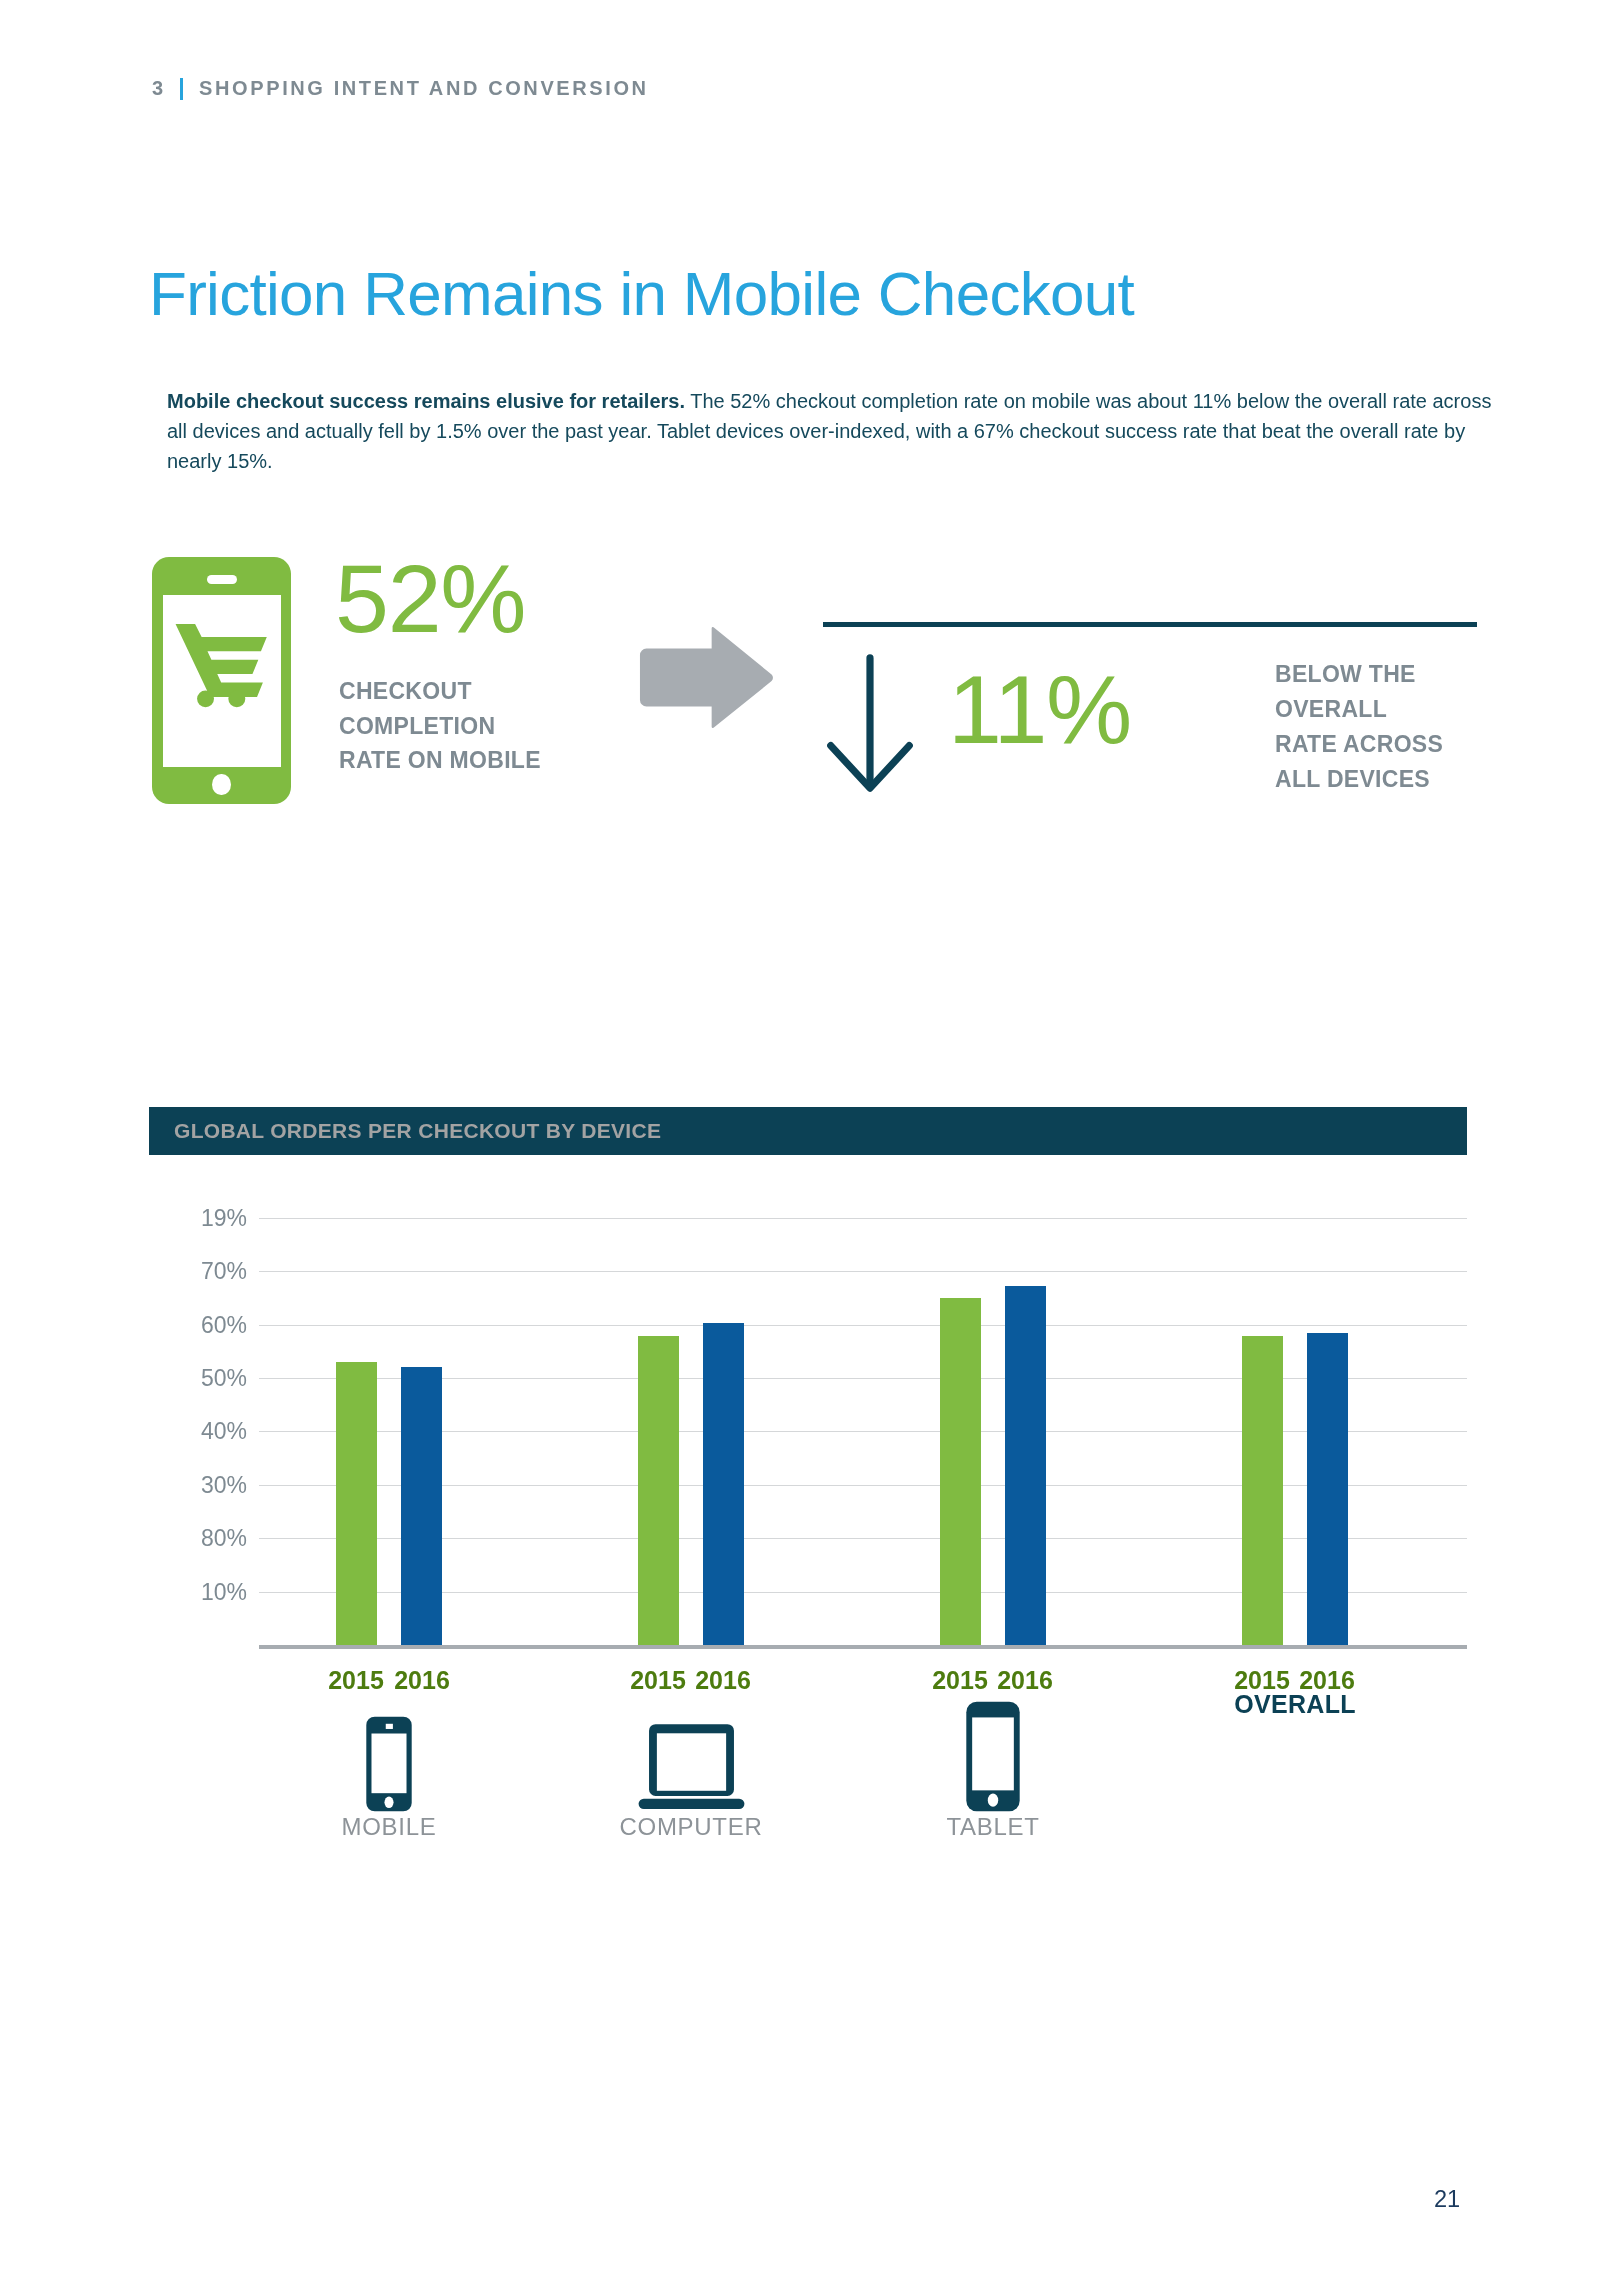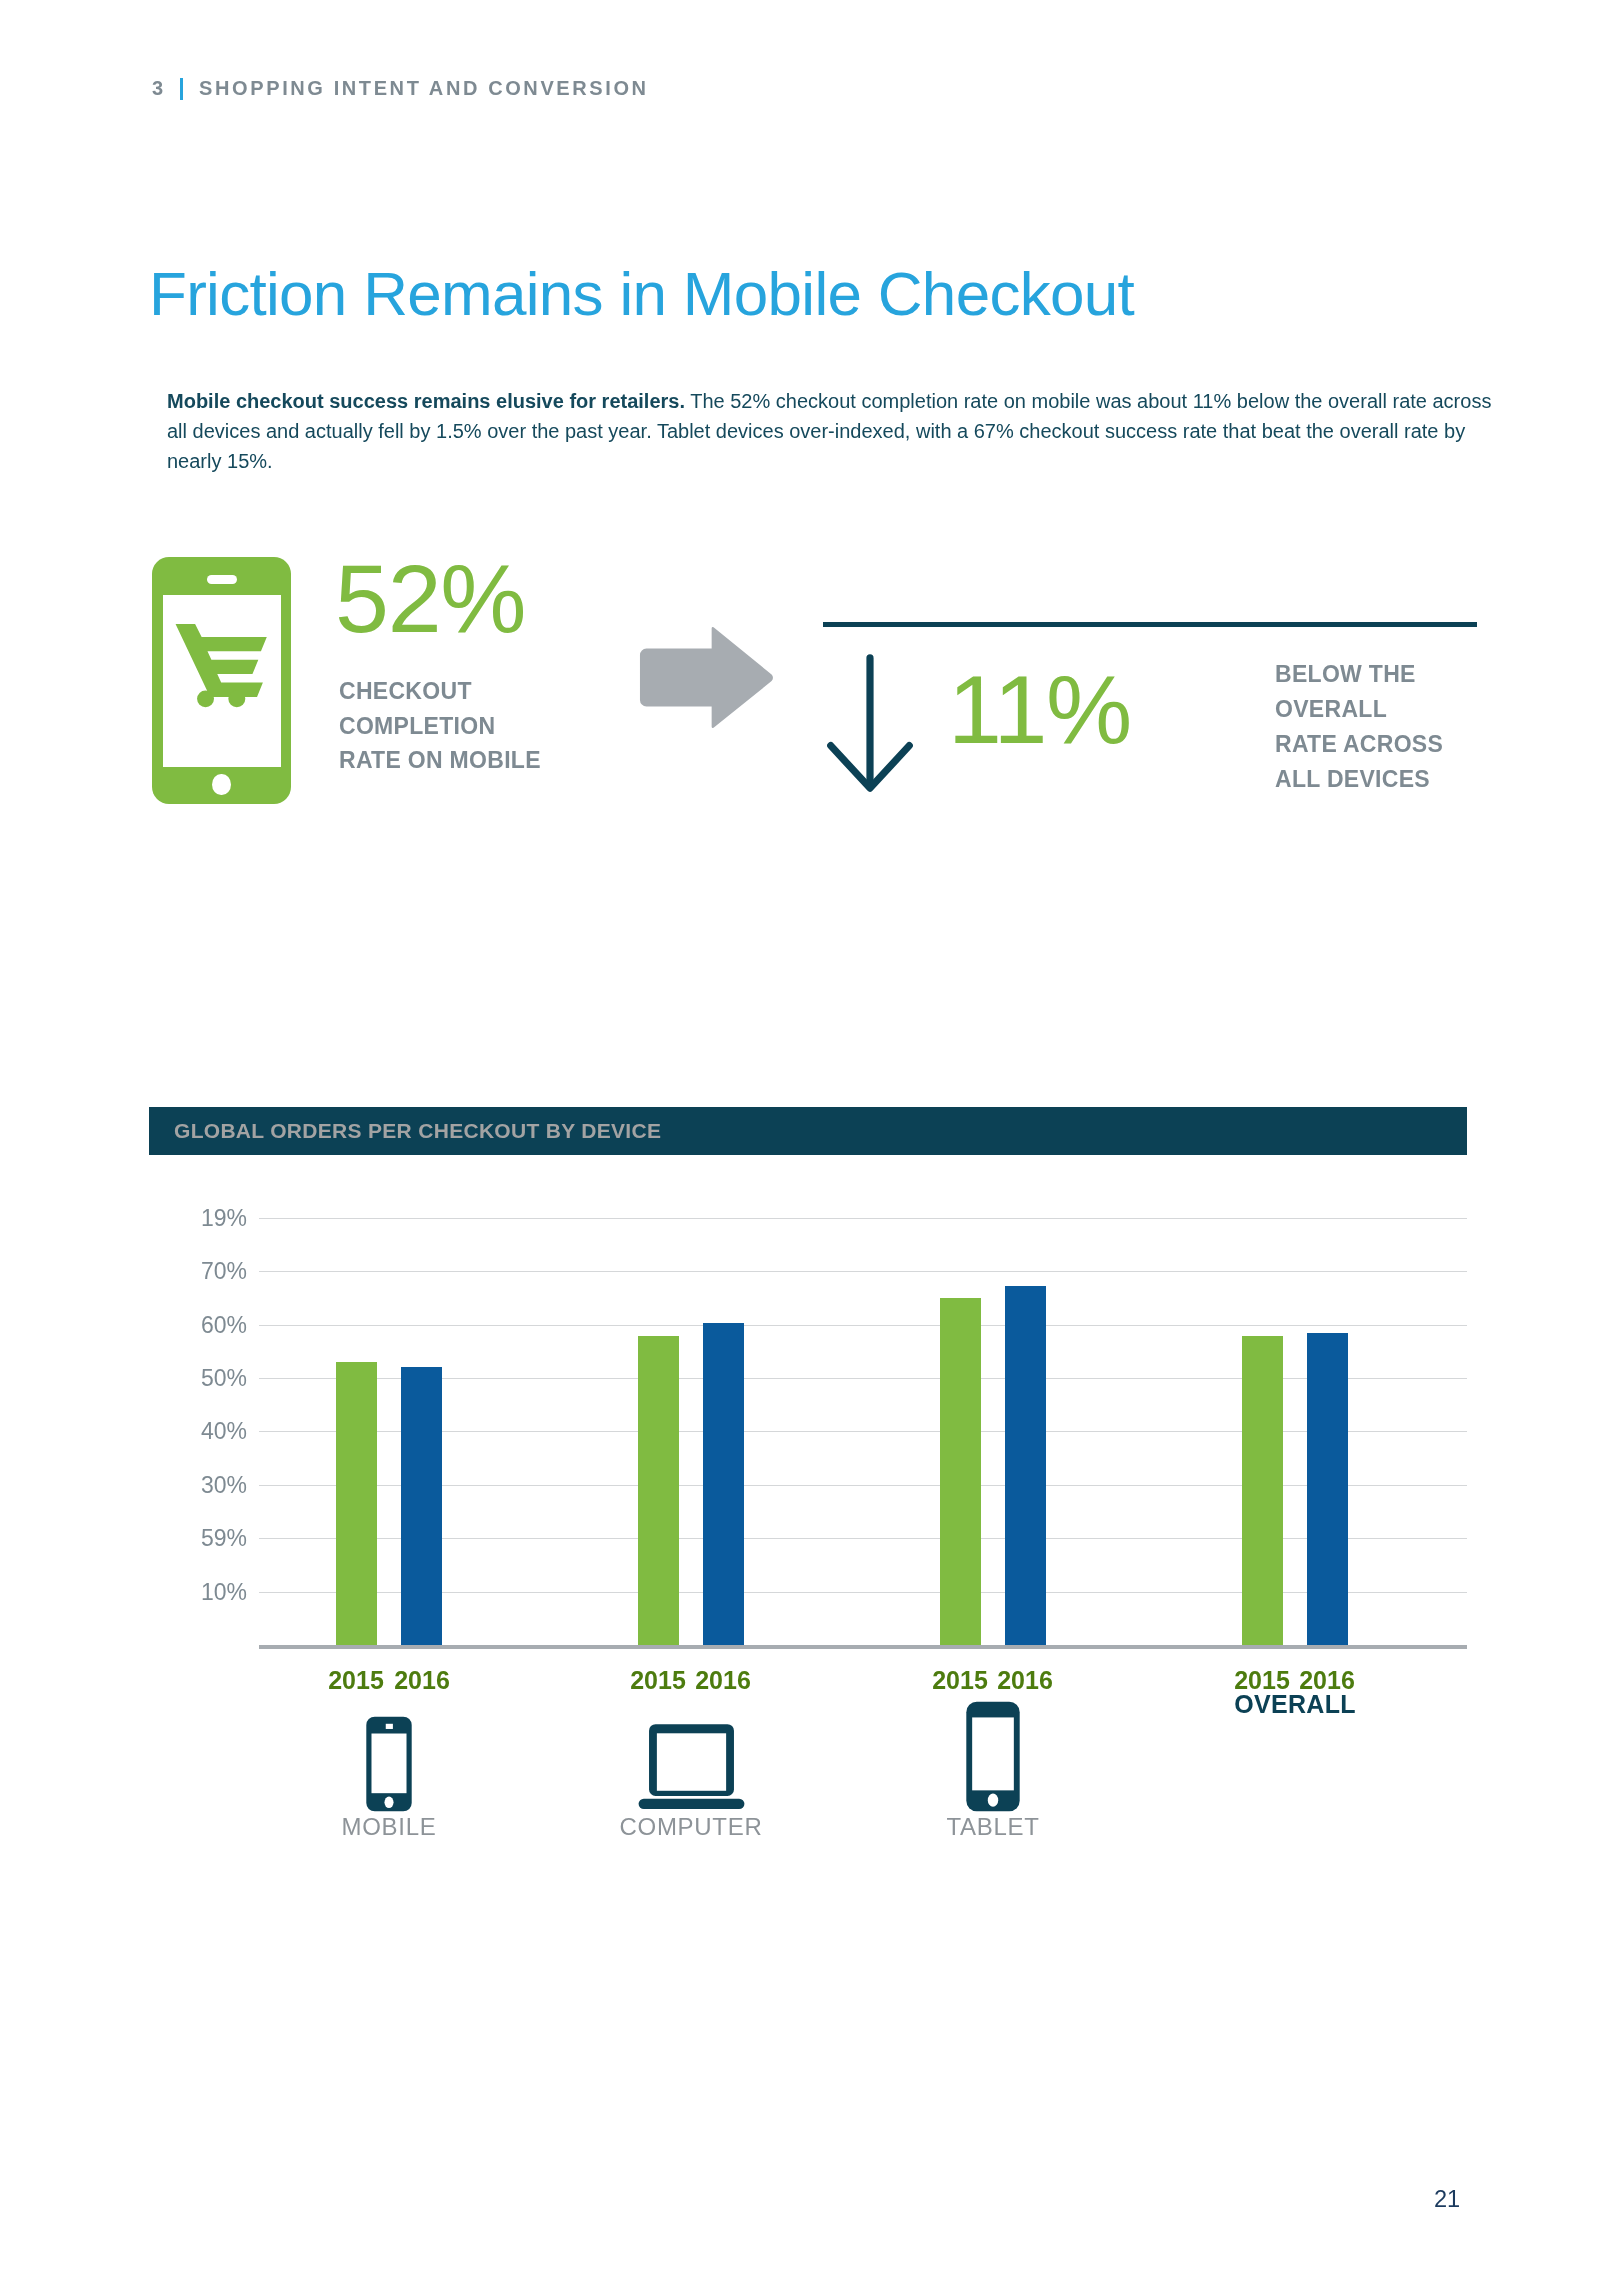--- a/index.html
+++ b/index.html
@@ -328,21 +328,21 @@
 </div>
 
 <div class="plot">
   <div class="ylabels">
       <div class="ylabel" style="top: 27px;">19%</div>
       <div class="ylabel" style="top: 80px;">70%</div>
       <div class="ylabel" style="top: 134px;">60%</div>
       <div class="ylabel" style="top: 187px;">50%</div>
       <div class="ylabel" style="top: 240px;">40%</div>
       <div class="ylabel" style="top: 294px;">30%</div>
-      <div class="ylabel" style="top: 347px;">59%</div>
+      <div class="ylabel" style="top: 347px;">80%</div>
       <div class="ylabel" style="top: 401px;">10%</div>
     </div>
   <div class="gridlines">
       <div class="gridline" style="top: 27px;"></div>
       <div class="gridline" style="top: 80px;"></div>
       <div class="gridline" style="top: 134px;"></div>
       <div class="gridline" style="top: 187px;"></div>
       <div class="gridline" style="top: 240px;"></div>
       <div class="gridline" style="top: 294px;"></div>
       <div class="gridline" style="top: 347px;"></div>

